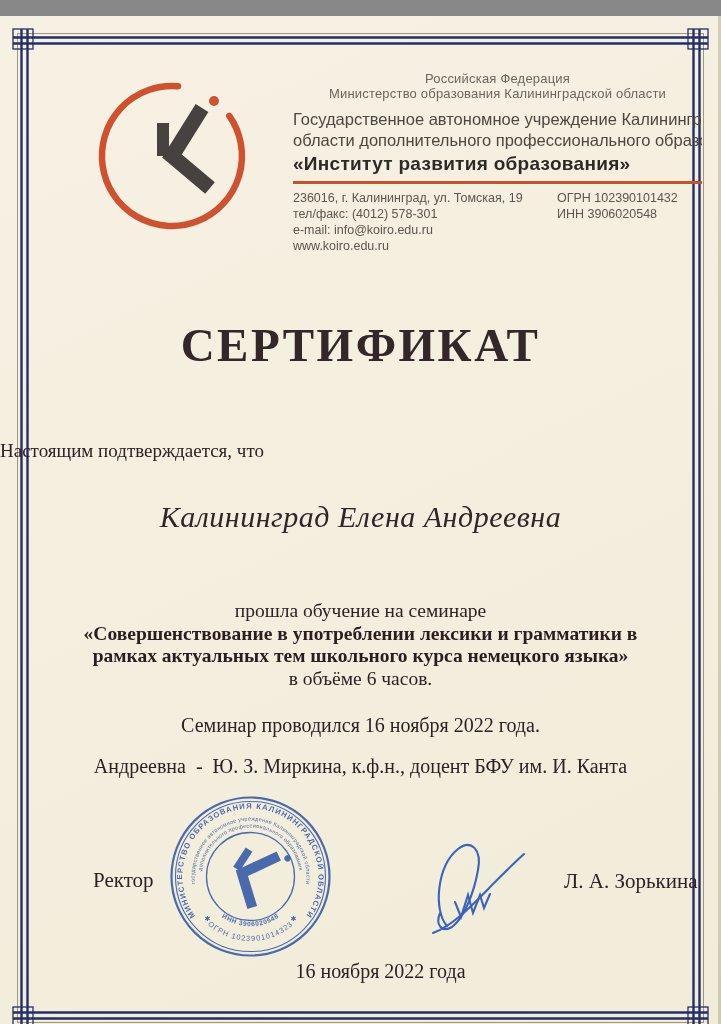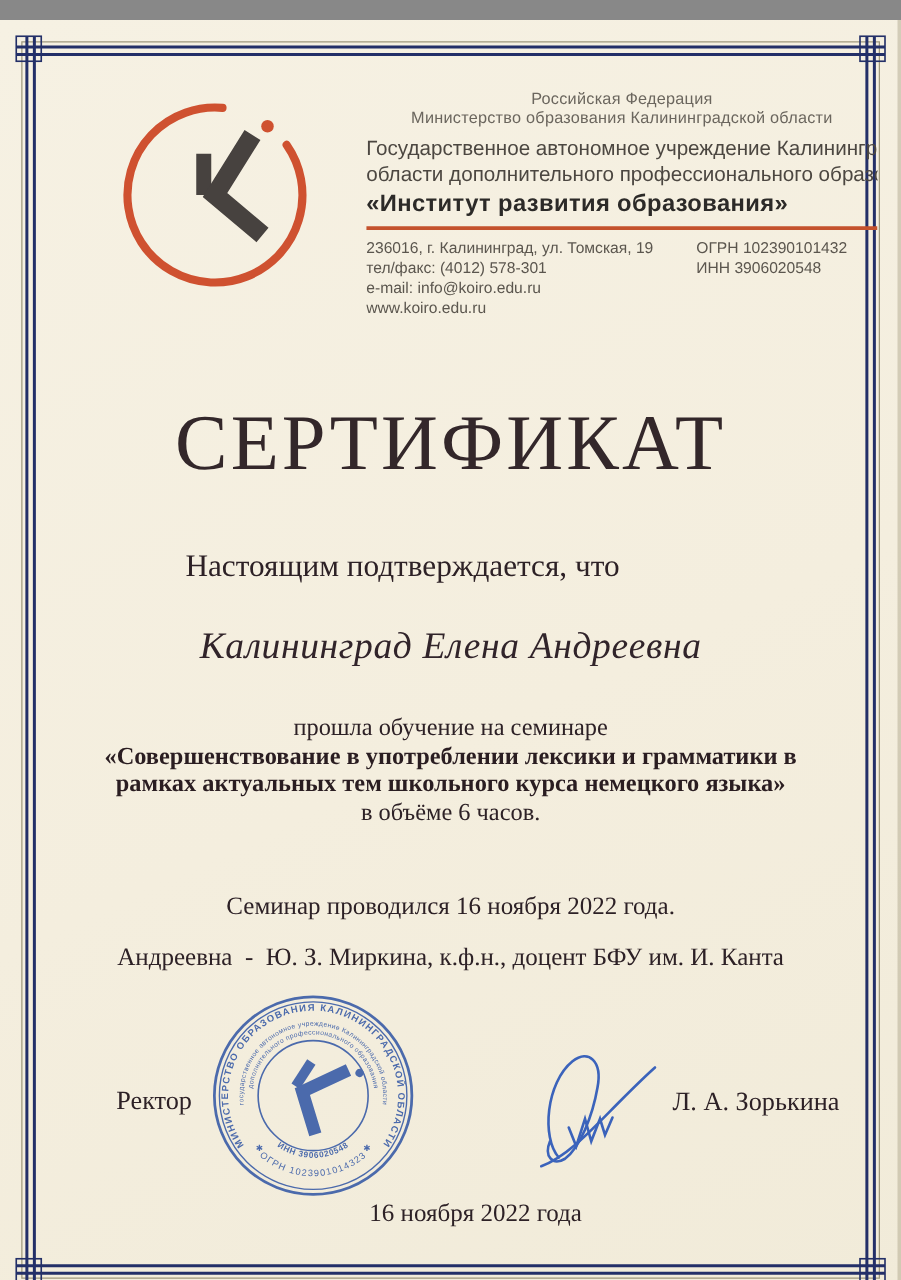--- a/index.html
+++ b/index.html
@@ -35,37 +35,37 @@
     white-space:nowrap;letter-spacing:.3px;margin-top:1px;
   }
   .hdr-divider{height:2.5px;background:#c4522d;margin:5px 0 6px 0;border:none;}
   .addr-row{display:flex;}
   .addr-col{width:264px;font-size:12.5px;line-height:16px;color:#5b564e;}
   .reg-col{font-size:12.5px;line-height:16px;color:#5b564e;white-space:nowrap;}
 
   
   .title{
     left:0;top:302px;width:721px;text-align:center;
-    font-size:63px;font-weight:normal;letter-spacing:2.5px;color:#33272a;
+    font-size:47px;font-weight:bold;letter-spacing:2.5px;color:#33272a;
   }
-  .confirm{left:0;top:424px;width:644px;text-align:center;font-size:25px;color:#2d2126;}
+  .confirm{left:0;top:424px;width:644px;text-align:left;font-size:19px;color:#2d2126;}
   .recipient{
     left:0;top:484px;width:721px;text-align:center;
     font-size:30px;font-style:italic;color:#31242a;letter-spacing:.5px;
   }
-  .seminar-block{left:0;top:556px;width:721px;text-align:center;font-size:19.5px;line-height:22.5px;color:#2d2126;}
+  .seminar-block{left:0;top:584px;width:721px;text-align:center;font-size:19.5px;line-height:22.5px;color:#2d2126;}
   .seminar-bold{font-weight:bold;color:#2a1d21;}
   .seminar-date{left:0;top:698px;width:721px;text-align:center;font-size:20px;color:#2d2126;}
   .referent{left:0;top:739px;width:721px;text-align:center;font-size:20px;color:#2d2126;white-space:pre;}
 
   
   .rector-label{left:93px;top:852px;font-size:21px;color:#2d2126;}
   .stamp-box{left:163px;top:773px;width:175px;height:175px;opacity:.92;}
   .sig-box{left:425px;top:820px;width:120px;height:105px;}
-  .signer-name{left:538px;top:853px;font-size:21px;color:#2d2126;}
+  .signer-name{left:564px;top:853px;font-size:21px;color:#2d2126;}
   .issue-date{left:0;top:944px;width:721px;text-align:center;padding-left:40px;box-sizing:border-box;font-size:20px;color:#2d2126;}
 
   .stamp-arc-text{font-family:"Liberation Sans",sans-serif;fill:#3d5fa8;}
 </style>
 </head>
 <body>
 
 <div class="page">
 
   <svg class="frame-svg" viewBox="0 0 721 1024">

